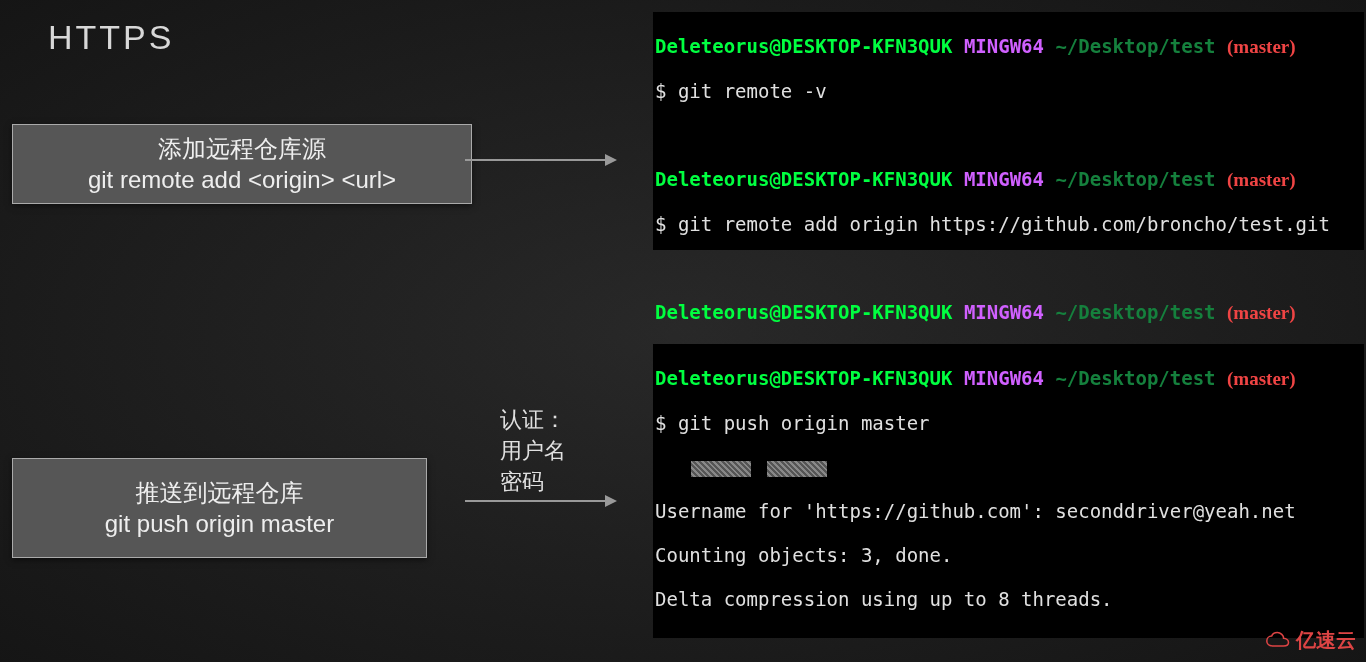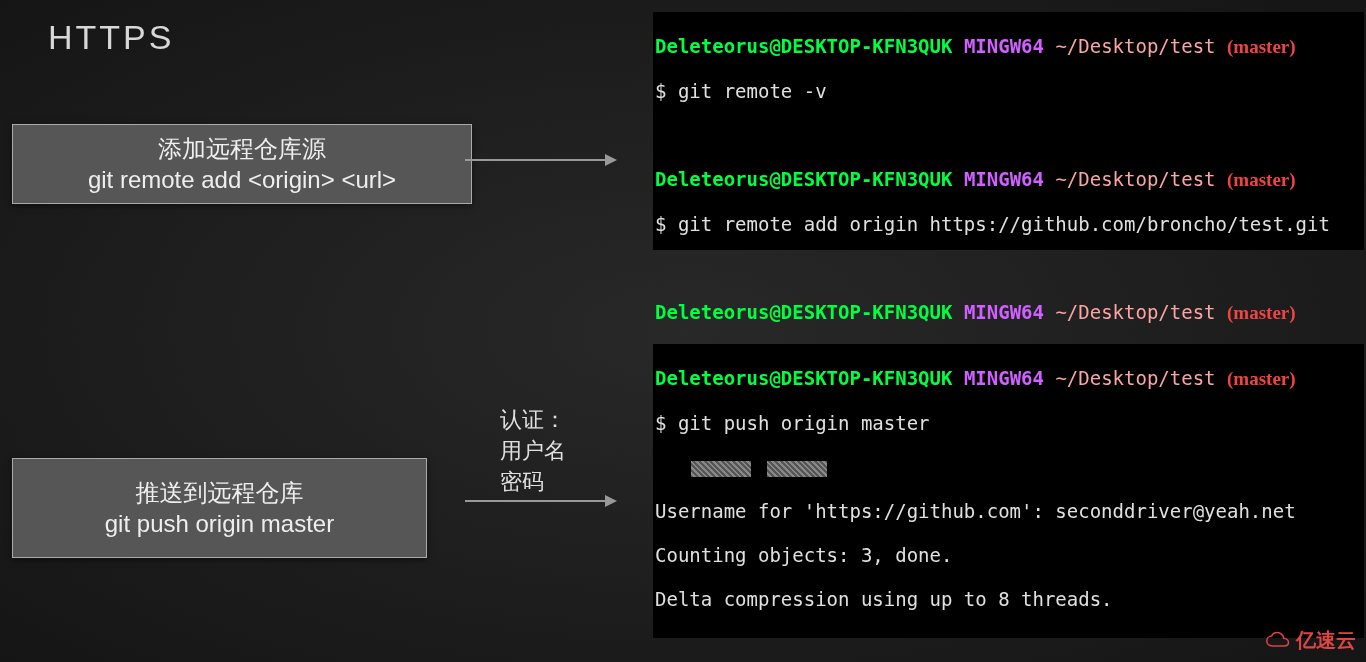--- a/index.html
+++ b/index.html
@@ -67,21 +67,21 @@
       font-size: 19px;
       line-height: 22px;
       color: #ccc;
       padding: 1px 2px;
       white-space: pre;
     }
     .term1 { top: 12px; left: 653px; width: 711px; height: 238px; }
     .term2 { top: 344px; left: 653px; width: 711px; height: 294px; }
     .g { color: #00ff40; font-weight: bold; }
     .m { color: #d060ff; font-weight: bold; }
-    .y { color: #fca5a5; font-weight: normal; }
+    .y { color: #15803d; font-weight: bold; }
     .c { color: #ef4444; font-weight: bold; font-family: Liberation Serif, serif; }
     .w { color: #e0e0e0; }
     .term .row { display: block; }
     .redact {
       display: inline-block;
       width: 60px; height: 16px;
       background: repeating-linear-gradient(45deg,#555 0,#555 2px,#888 2px,#888 4px);
       vertical-align: middle;
       margin: 0 2px;
     }

